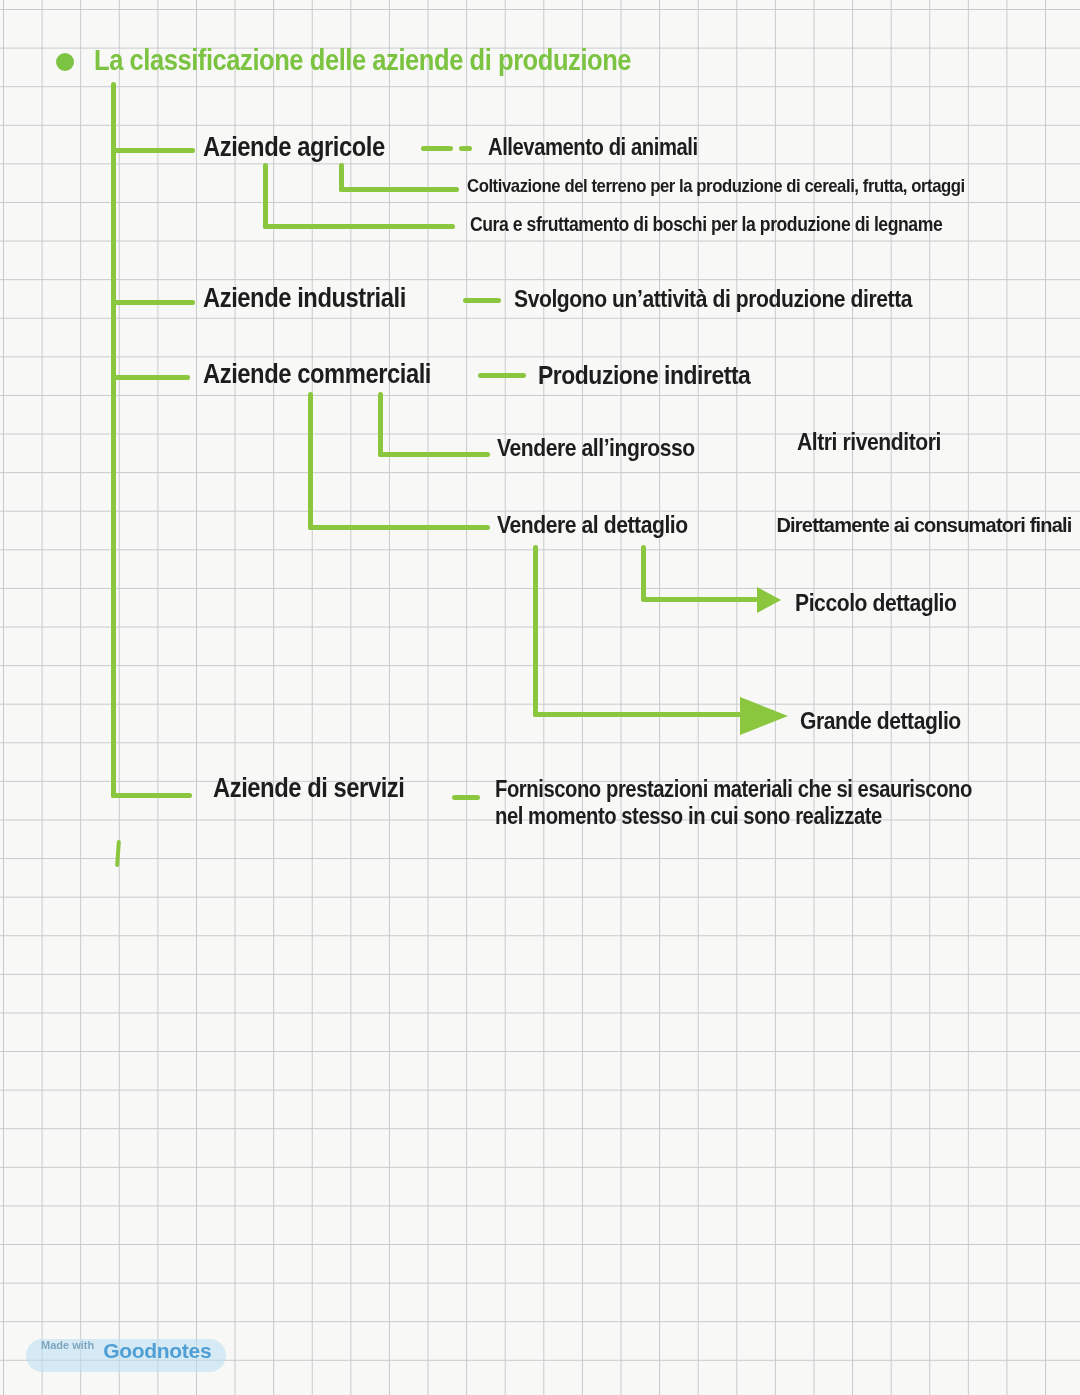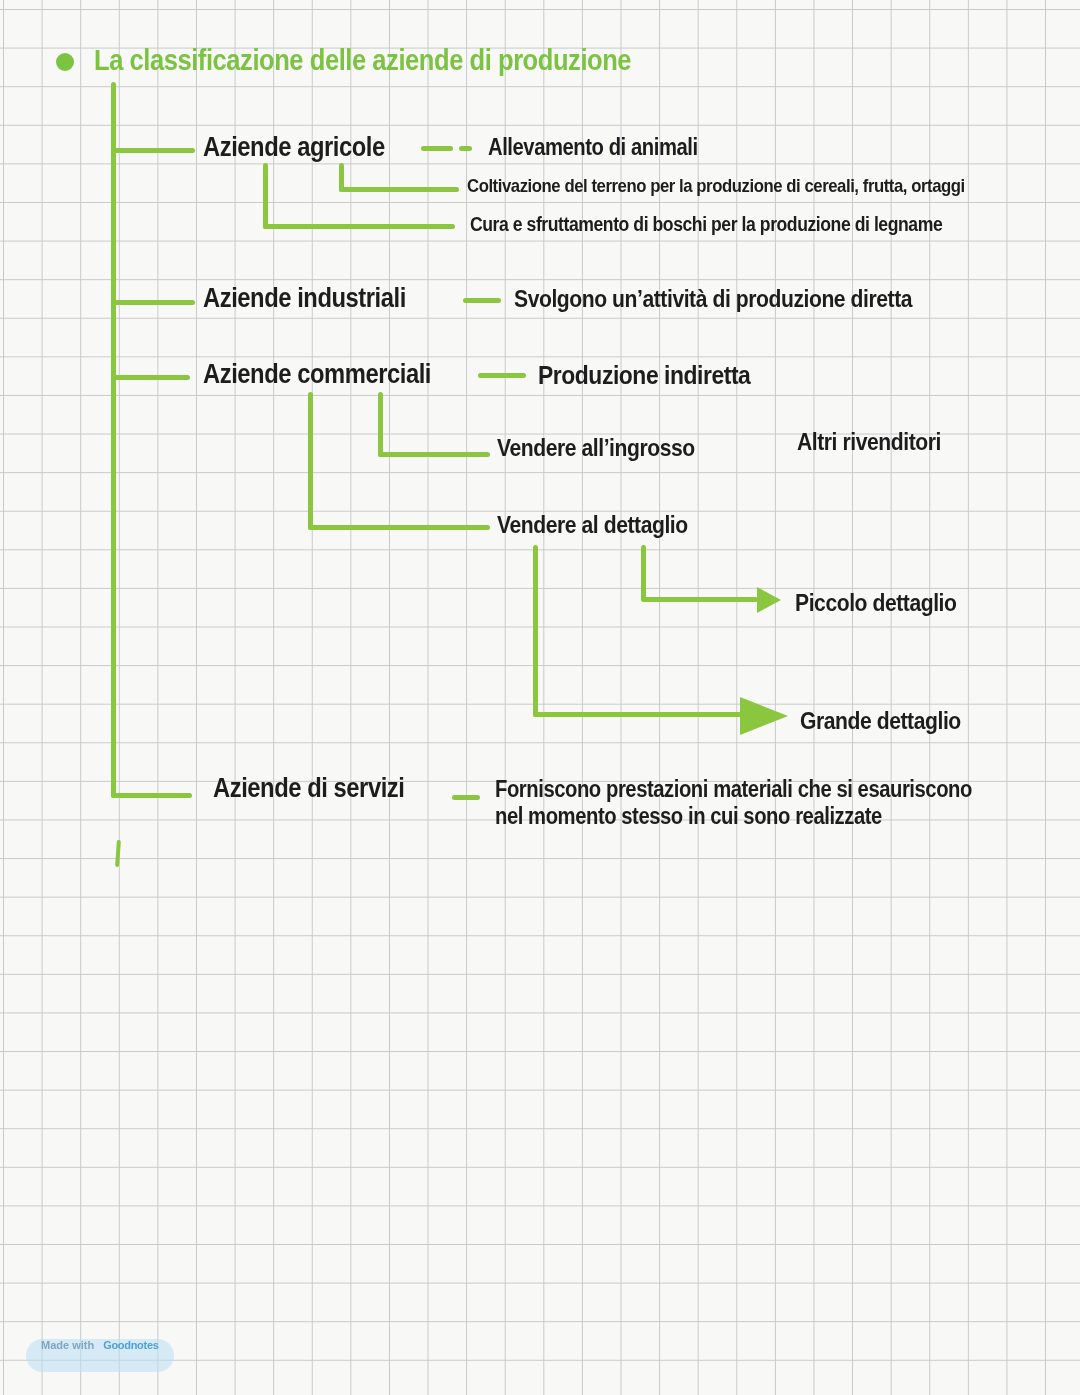--- a/index.html
+++ b/index.html
@@ -26,21 +26,21 @@
   .title{color:#7cc342;font-size:29px;}
   .bullet{position:absolute;width:18px;height:18px;border-radius:50%;background:#7cc342;}
   .arrow-r{position:absolute;width:0;height:0;border-style:solid;border-color:transparent;border-left-color:#8bc63f;}
   .tail{position:absolute;background:#8bc63f;border-radius:3px;transform:rotate(4deg);}
   .wm{
     position:absolute;left:26px;top:1339px;height:33px;
     display:flex;align-items:flex-start;gap:9px;padding:0 15px;
     background:rgba(184,222,242,0.55);border-radius:17px;
   }
   .wm-prefix{font-size:11px;color:#7fa6c0;font-weight:bold;}
-  .wm-brand{font-size:11px;color:#4f9fd4;font-weight:bold;letter-spacing:-0.3px;}
+  .wm-brand{font-size:21px;color:#4f9fd4;font-weight:bold;letter-spacing:-0.3px;}
 </style>
 </head>
 <body>
 
 <div id="canvas">
 
   <span class="bullet" style="left:56px;top:53px;"></span>
   <span class="hand title" style="left:94px;top:44px;">La classificazione delle aziende di produzione</span>
 
   <div class="g" style="left:111px;top:82px;width:5px;height:716px;"></div>
@@ -70,20 +70,21 @@
   <span class="hand" style="left:538px;top:361px;font-size:26px;">Produzione indiretta</span>
 
   <div class="g" style="left:378px;top:392px;width:5px;height:65px;"></div>
   <div class="g" style="left:378px;top:452px;width:112px;height:5px;"></div>
   <span class="hand" style="left:497px;top:434px;font-size:24px;">Vendere all’ingrosso</span>
   <span class="hand" style="left:797px;top:428px;font-size:24px;">Altri rivenditori</span>
 
   <div class="g" style="left:308px;top:392px;width:5px;height:138px;"></div>
   <div class="g" style="left:308px;top:525px;width:182px;height:5px;"></div>
   <span class="hand" style="left:497px;top:511px;font-size:24px;">Vendere al dettaglio</span>
+  <div class="wrapcenter" style="left:772px;top:512px;width:304px;font-size:20px;">Direttamente ai consumatori finali</div>
 
   <div class="g" style="left:641px;top:545px;width:5px;height:56px;"></div>
   <div class="g" style="left:641px;top:597px;width:117px;height:5px;"></div>
   <div class="arrow-r" style="left:757px;top:587px;border-width:13px 0 13px 24px;"></div>
   <span class="hand" style="left:795px;top:589px;font-size:24px;">Piccolo dettaglio</span>
 
   <div class="g" style="left:533px;top:545px;width:5px;height:172px;"></div>
   <div class="g" style="left:533px;top:712px;width:209px;height:5px;"></div>
   <div class="arrow-r" style="left:740px;top:697px;border-width:19px 0 19px 48px;"></div>
   <span class="hand" style="left:800px;top:707px;font-size:24px;">Grande dettaglio</span>

